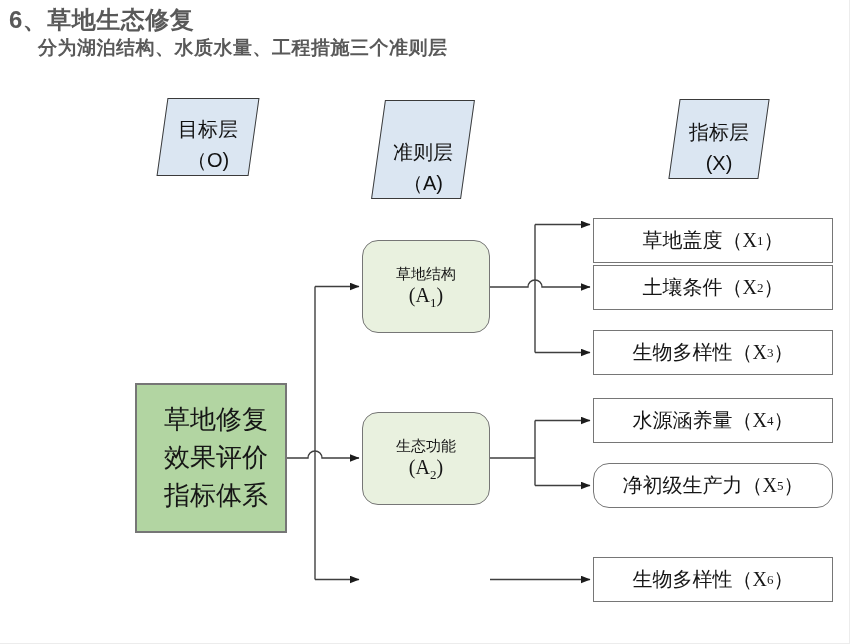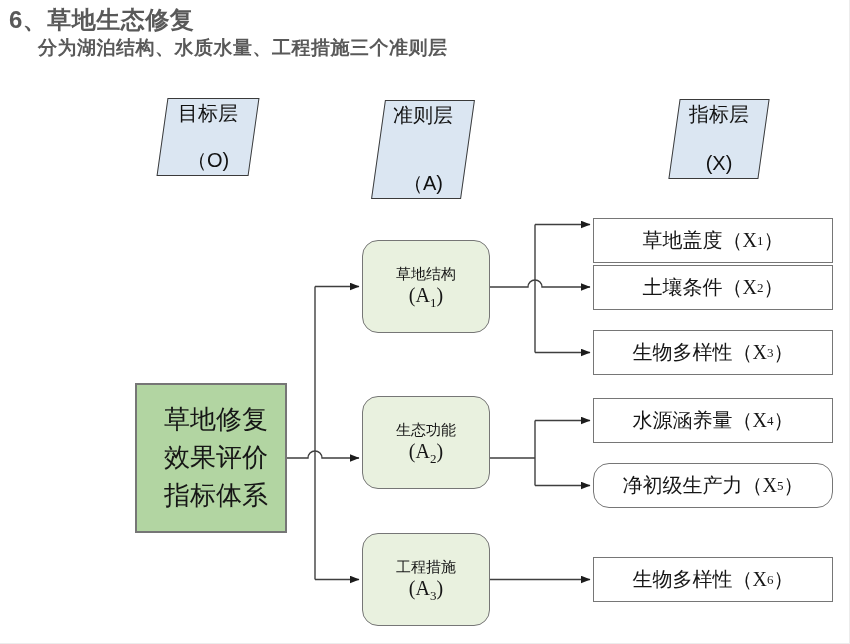--- a/index.html
+++ b/index.html
@@ -35,21 +35,21 @@
   
   .para{position:absolute;}
   .para-bg{
     position:absolute;inset:0;
     background:var(--layer-header-fill);
     border:1.6px solid #3a3a3a;
     transform:skewX(-8deg);
   }
   .para-text{
     position:relative;width:100%;height:100%;
-    display:flex;flex-direction:column;justify-content:space-between;align-items:center;
+    display:flex;flex-direction:column;justify-content:flex-end;align-items:center;
     font-size:20px;color:#111;line-height:1.55;
     font-family:"Liberation Sans","DejaVu Sans",sans-serif;
   }
   
   .goal-box{
     position:absolute;left:135px;top:383px;width:152px;height:150px;
     background:var(--goal-fill);
     border:2px solid var(--border);
     display:flex;justify-content:center;align-items:center;
   }
@@ -113,27 +113,23 @@
   </div>
 
   <div class="goal-box">
     <p>草地修复效果评价指标体系</p>
   </div>
 
   <div class="cnode" style="top:240px;">
     <div class="cl1">草地结构</div>
     <div class="cl2"><span>(A</span><sub>1</sub><span>)</span></div>
   </div>
-  <div class="cnode" style="top:396px;">
+  <div class="cnode" style="top:412px;">
     <div class="cl1">生态功能</div>
     <div class="cl2"><span>(A</span><sub>2</sub><span>)</span></div>
-  </div>
-  <div class="cnode" style="top:533px;">
-    <div class="cl1">工程措施</div>
-    <div class="cl2"><span>(A</span><sub>3</sub><span>)</span></div>
   </div>
 
   <div class="xnode" style="top:202px;margin-top:16px;">
       <span>草地盖度（X</span>
       <sub>1</sub>
       <span>）</span>
     </div>
   <div class="xnode" style="top:265px;">
       <span>土壤条件（X</span>
       <sub>2</sub>

